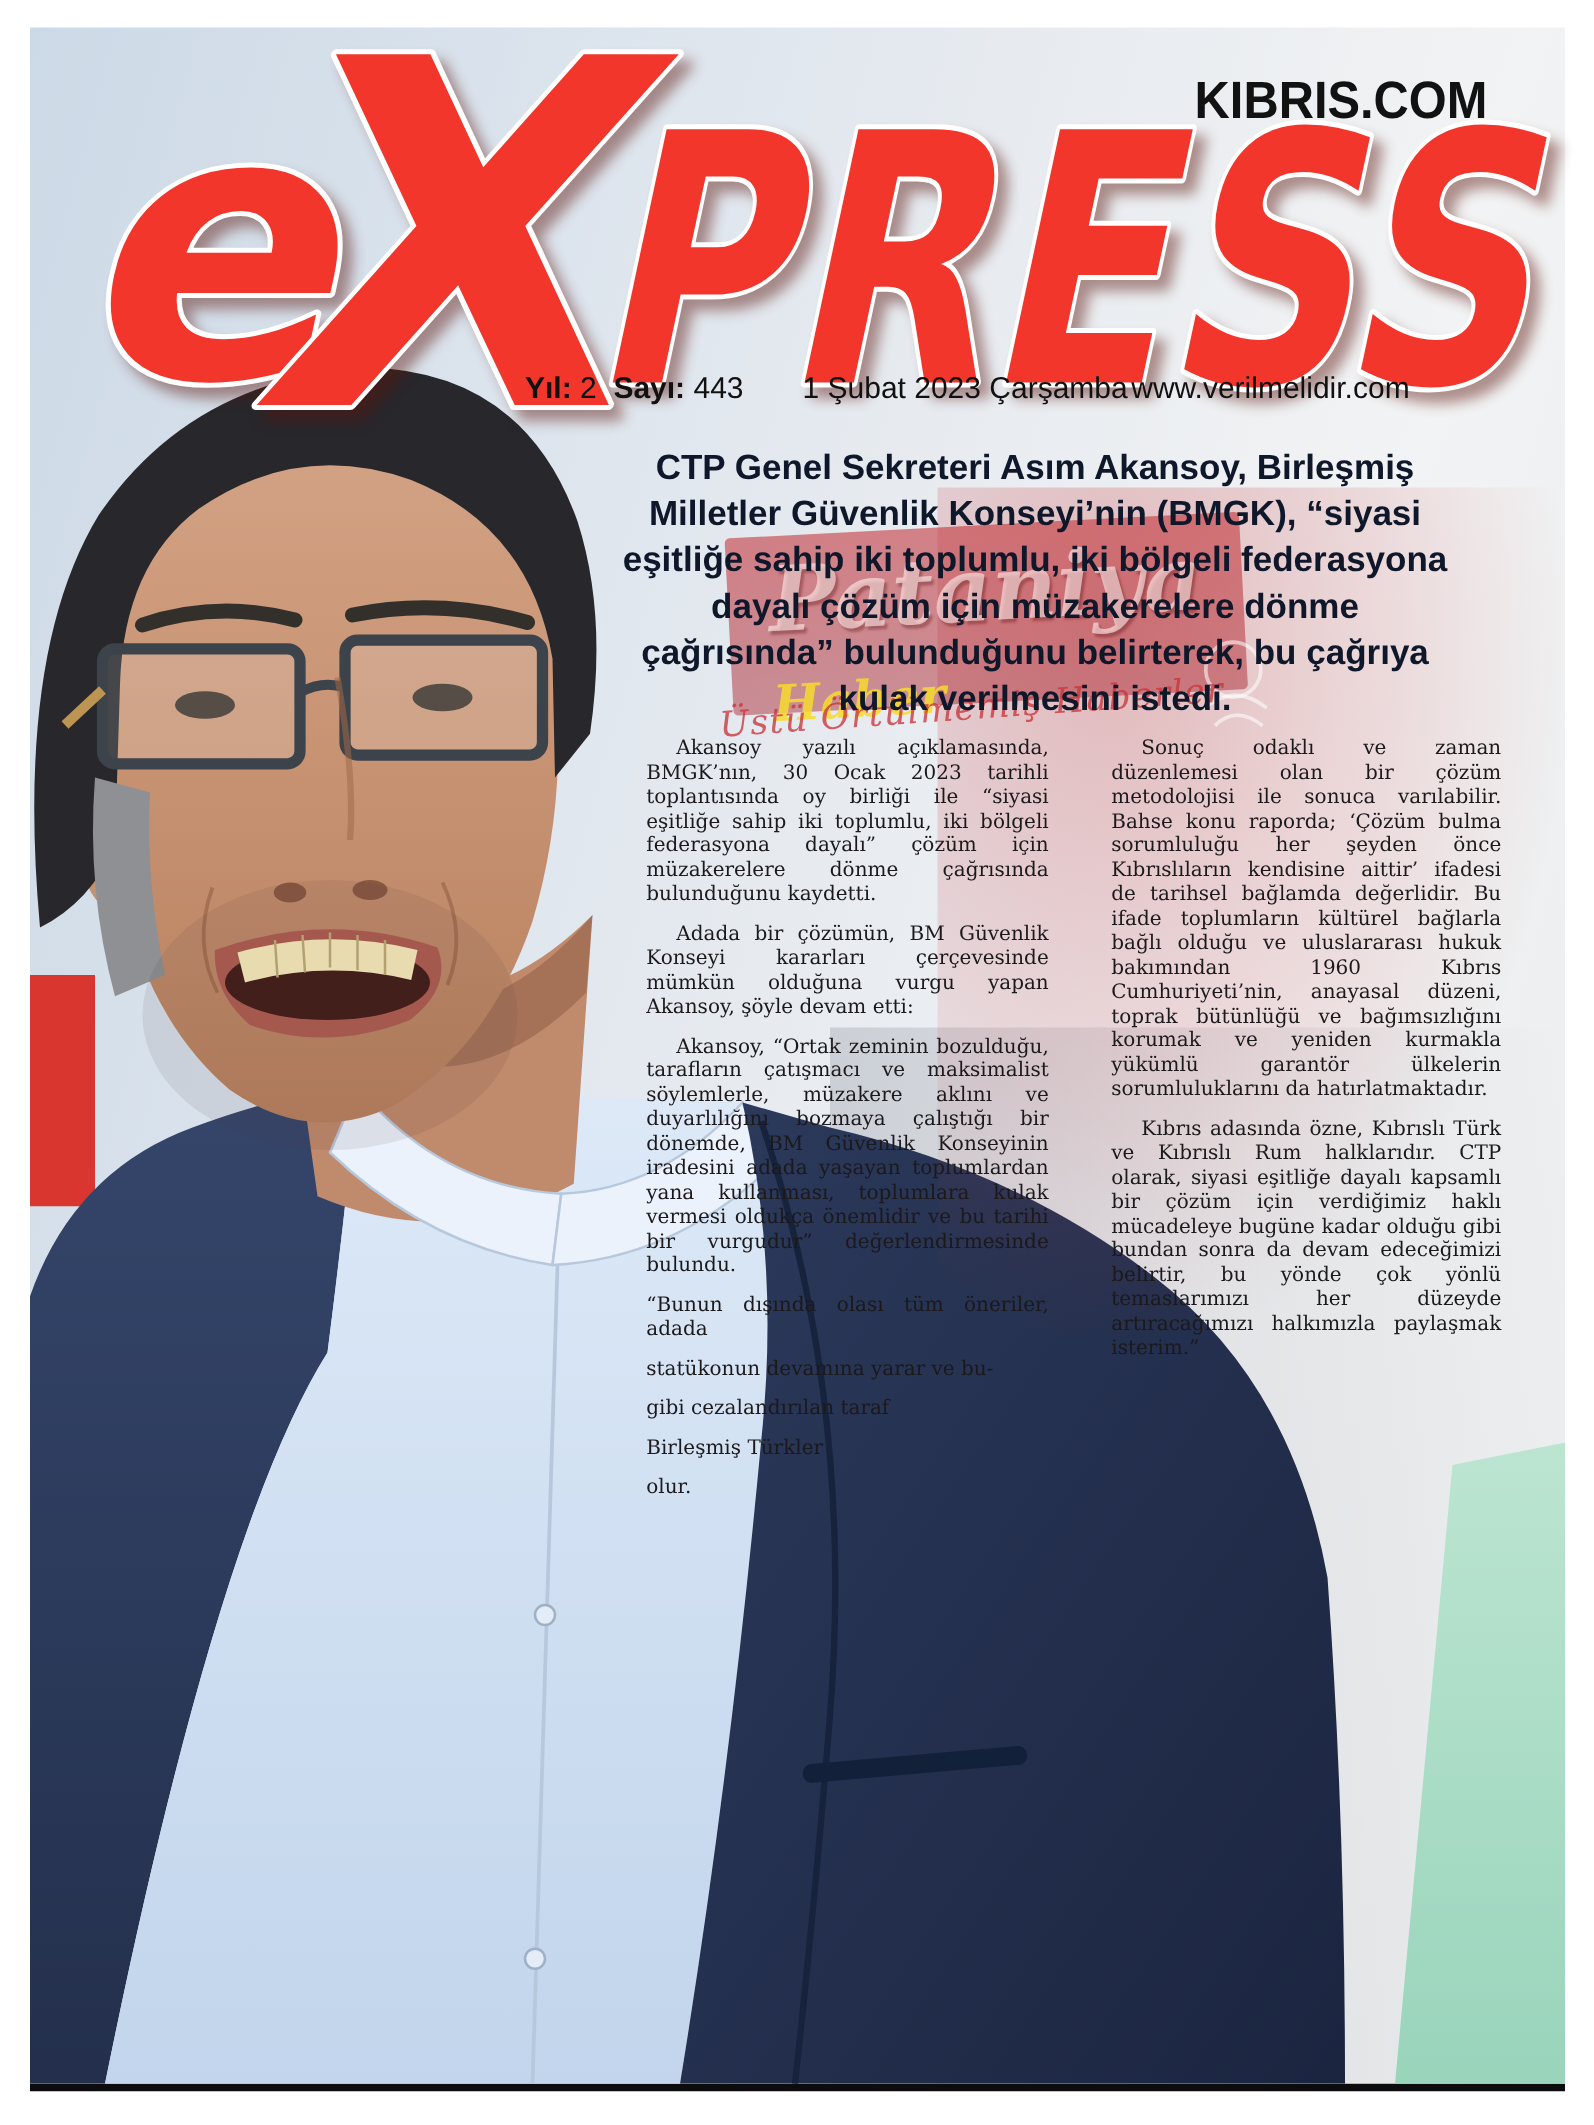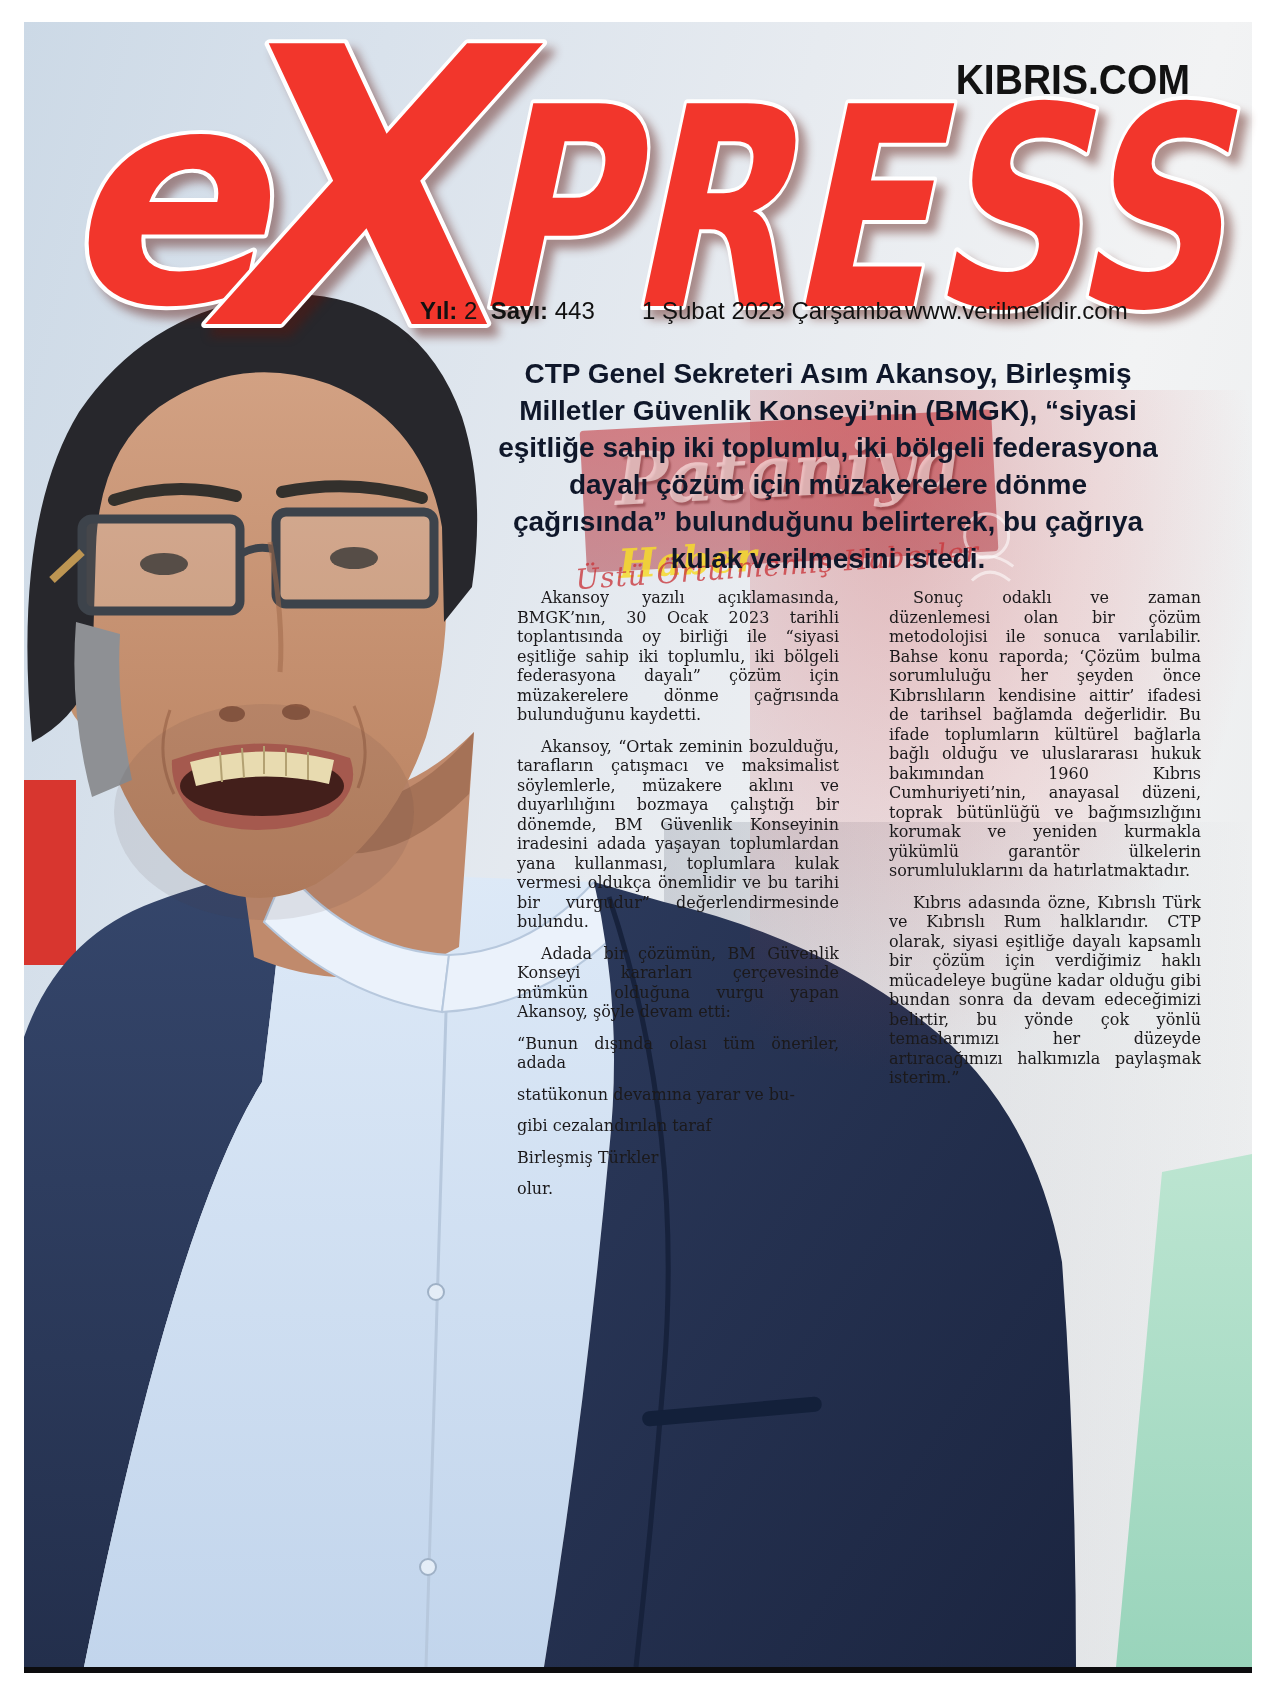--- a/index.html
+++ b/index.html
@@ -212,22 +212,22 @@
     <span class="iss iss-a"><b>Yıl:</b>&nbsp;<span>2</span>&nbsp;&nbsp;<b>Sayı:</b>&nbsp;<span>443</span></span>
     <span class="iss iss-b">1 Şubat 2023 Çarşamba</span>
     <span class="iss iss-c">www.verilmelidir.com</span>
   </div>
 
   <div class="lede">CTP Genel Sekreteri Asım Akansoy, Birleşmiş Milletler Güvenlik Konseyi’nin (BMGK), “siyasi eşitliğe sahip iki toplumlu, iki bölgeli federasyona dayalı çözüm için müzakerelere dönme çağrısında” bulunduğunu belirterek, bu çağrıya kulak verilmesini istedi.</div>
 
   <div class="columns">
     <div class="col-left">
       <p>Akansoy yazılı açıklamasında, BMGK’nın, 30 Ocak 2023 tarihli toplantısında oy birliği ile “siyasi eşitliğe sahip iki toplumlu, iki bölgeli federasyona dayalı” çözüm için müzakerelere dönme çağrısında bulunduğunu kaydetti.</p>
+      <p>Adada bir çözümün, BM Güvenlik Konseyi kararları çerçevesinde mümkün olduğuna vurgu yapan Akansoy, şöyle devam etti:</p>
       <p>Akansoy, “Ortak zeminin bozulduğu, tarafların çatışmacı ve maksimalist söylemlerle, müzakere aklını ve duyarlılığını bozmaya çalıştığı bir dönemde, BM Güvenlik Konseyinin iradesini adada yaşayan toplumlardan yana kullanması, toplumlara kulak vermesi oldukça önemlidir ve bu tarihi bir vurgudur” değerlendirmesinde bulundu.</p>
-      <p>Adada bir çözümün, BM Güvenlik Konseyi kararları çerçevesinde mümkün olduğuna vurgu yapan Akansoy, şöyle devam etti:</p>
       <p class="qline">“Bunun dışında olası tüm öneriler, adada</p>
       <p class="qline">statükonun devamına yarar ve bu-</p>
       <p class="qline">gibi cezalandırılan taraf</p>
       <p class="qline">Birleşmiş Türkler</p>
       <p class="qline">olur.</p>
     </div>
     <div class="col-right">
       <p>Sonuç odaklı ve zaman düzenlemesi olan bir çözüm metodolojisi ile sonuca varılabilir. Bahse konu raporda; ‘Çözüm bulma sorumluluğu her şeyden önce Kıbrıslıların kendisine aittir’ ifadesi de tarihsel bağlamda değerlidir. Bu ifade toplumların kültürel bağlarla bağlı olduğu ve uluslararası hukuk bakımından 1960 Kıbrıs Cumhuriyeti’nin, anayasal düzeni, toprak bütünlüğü ve bağımsızlığını korumak ve yeniden kurmakla yükümlü garantör ülkelerin sorumluluklarını da hatırlatmaktadır.</p>
       <p>Kıbrıs adasında özne, Kıbrıslı Türk ve Kıbrıslı Rum halklarıdır. CTP olarak, siyasi eşitliğe dayalı kapsamlı bir çözüm için verdiğimiz haklı mücadeleye bugüne kadar olduğu gibi bundan sonra da devam edeceğimizi belirtir, bu yönde çok yönlü temaslarımızı her düzeyde artıracağımızı halkımızla paylaşmak isterim.”</p>
     </div>

